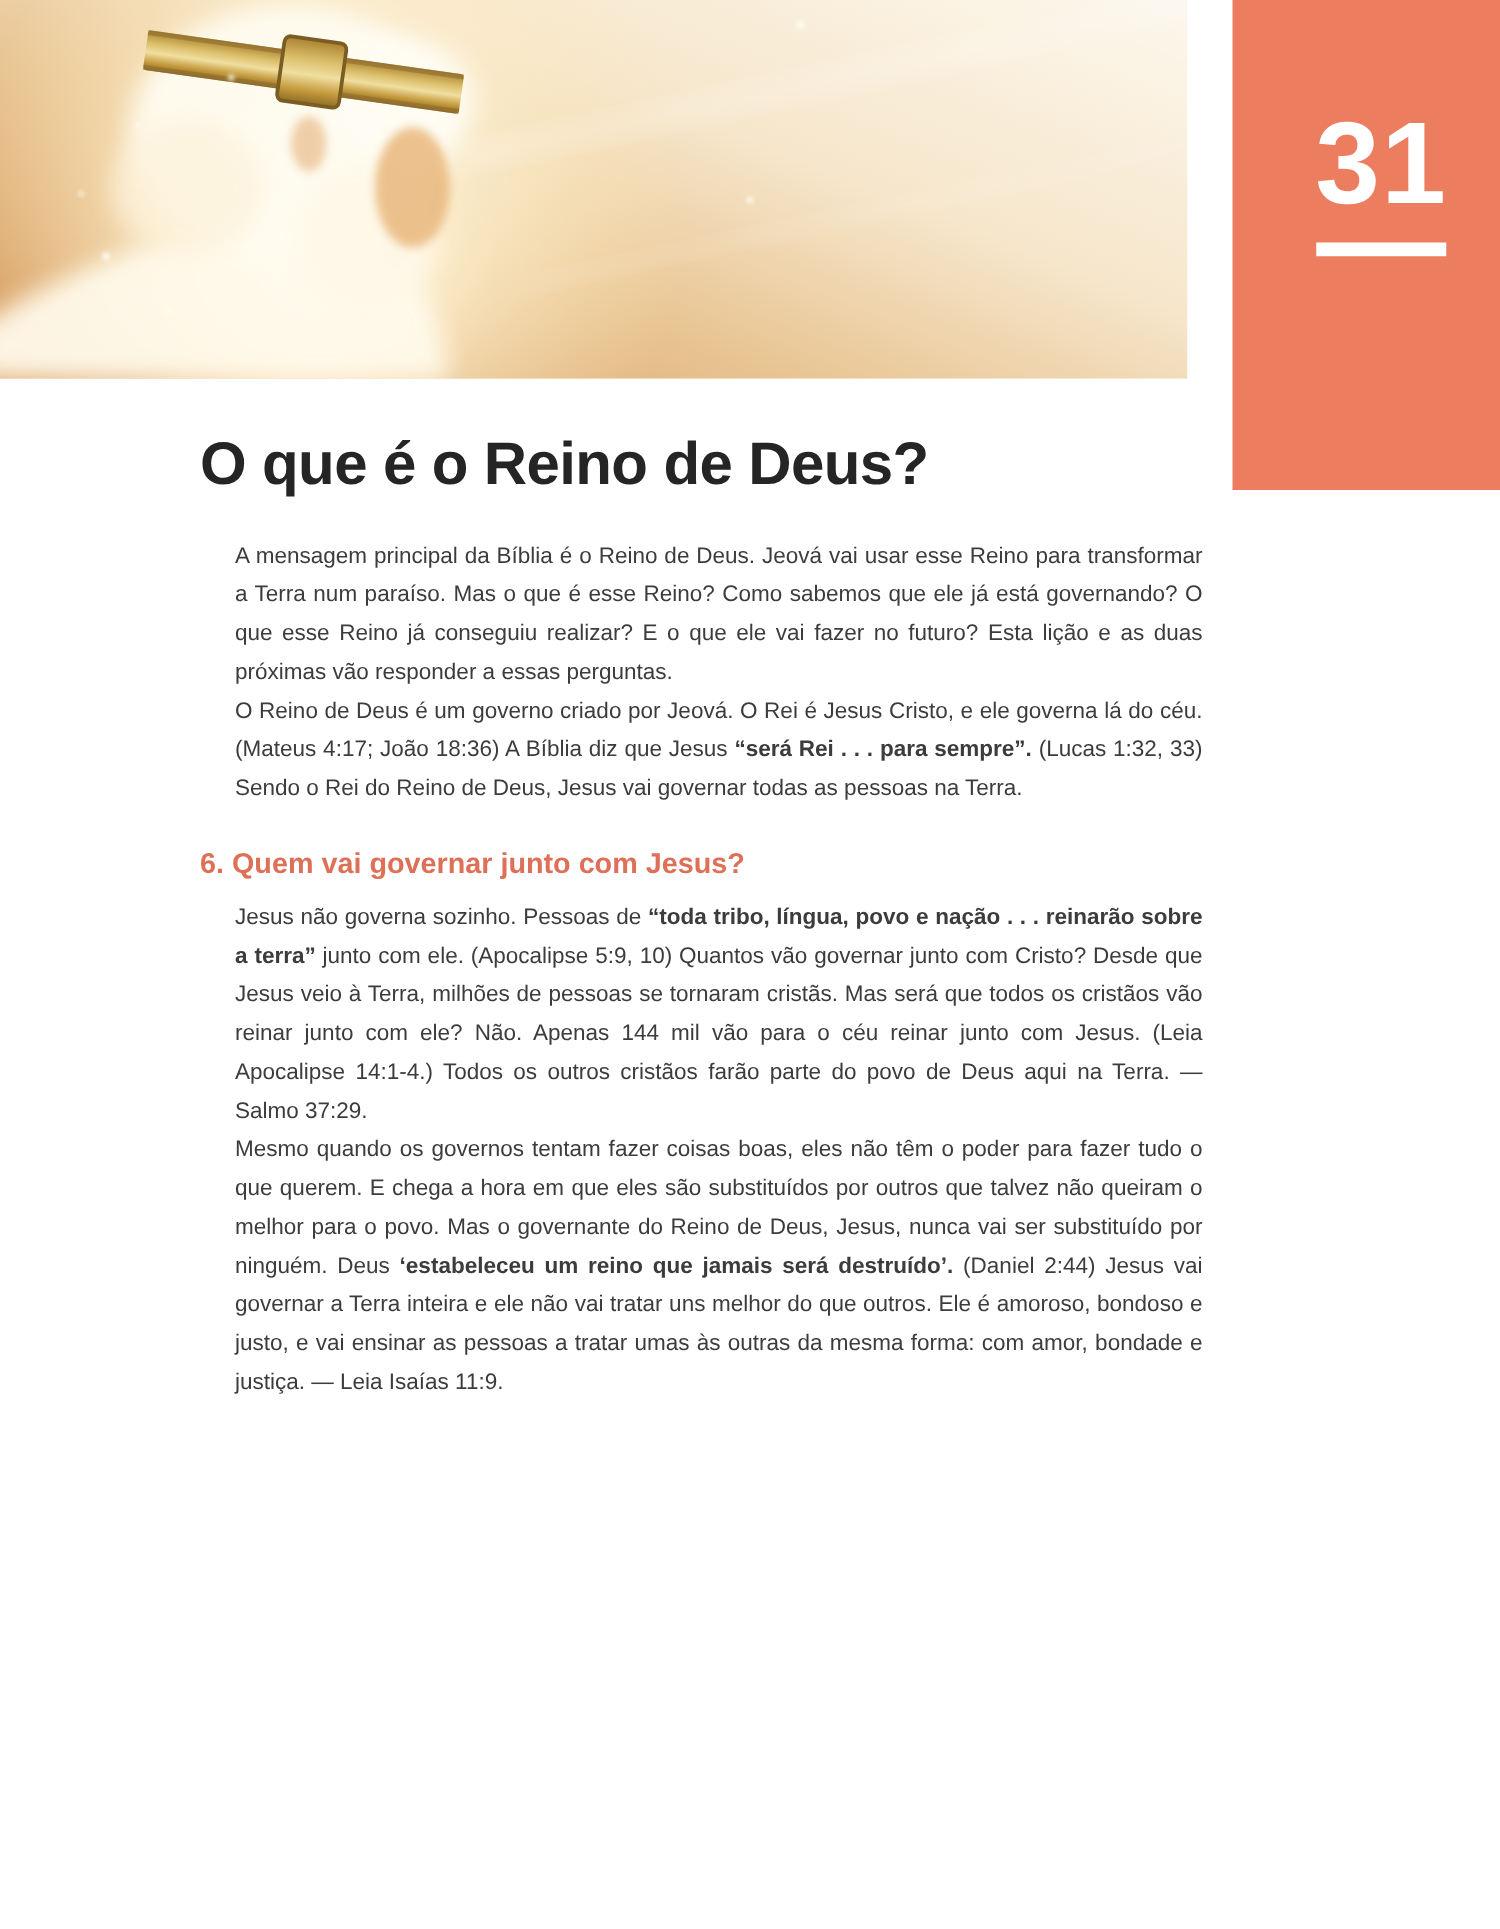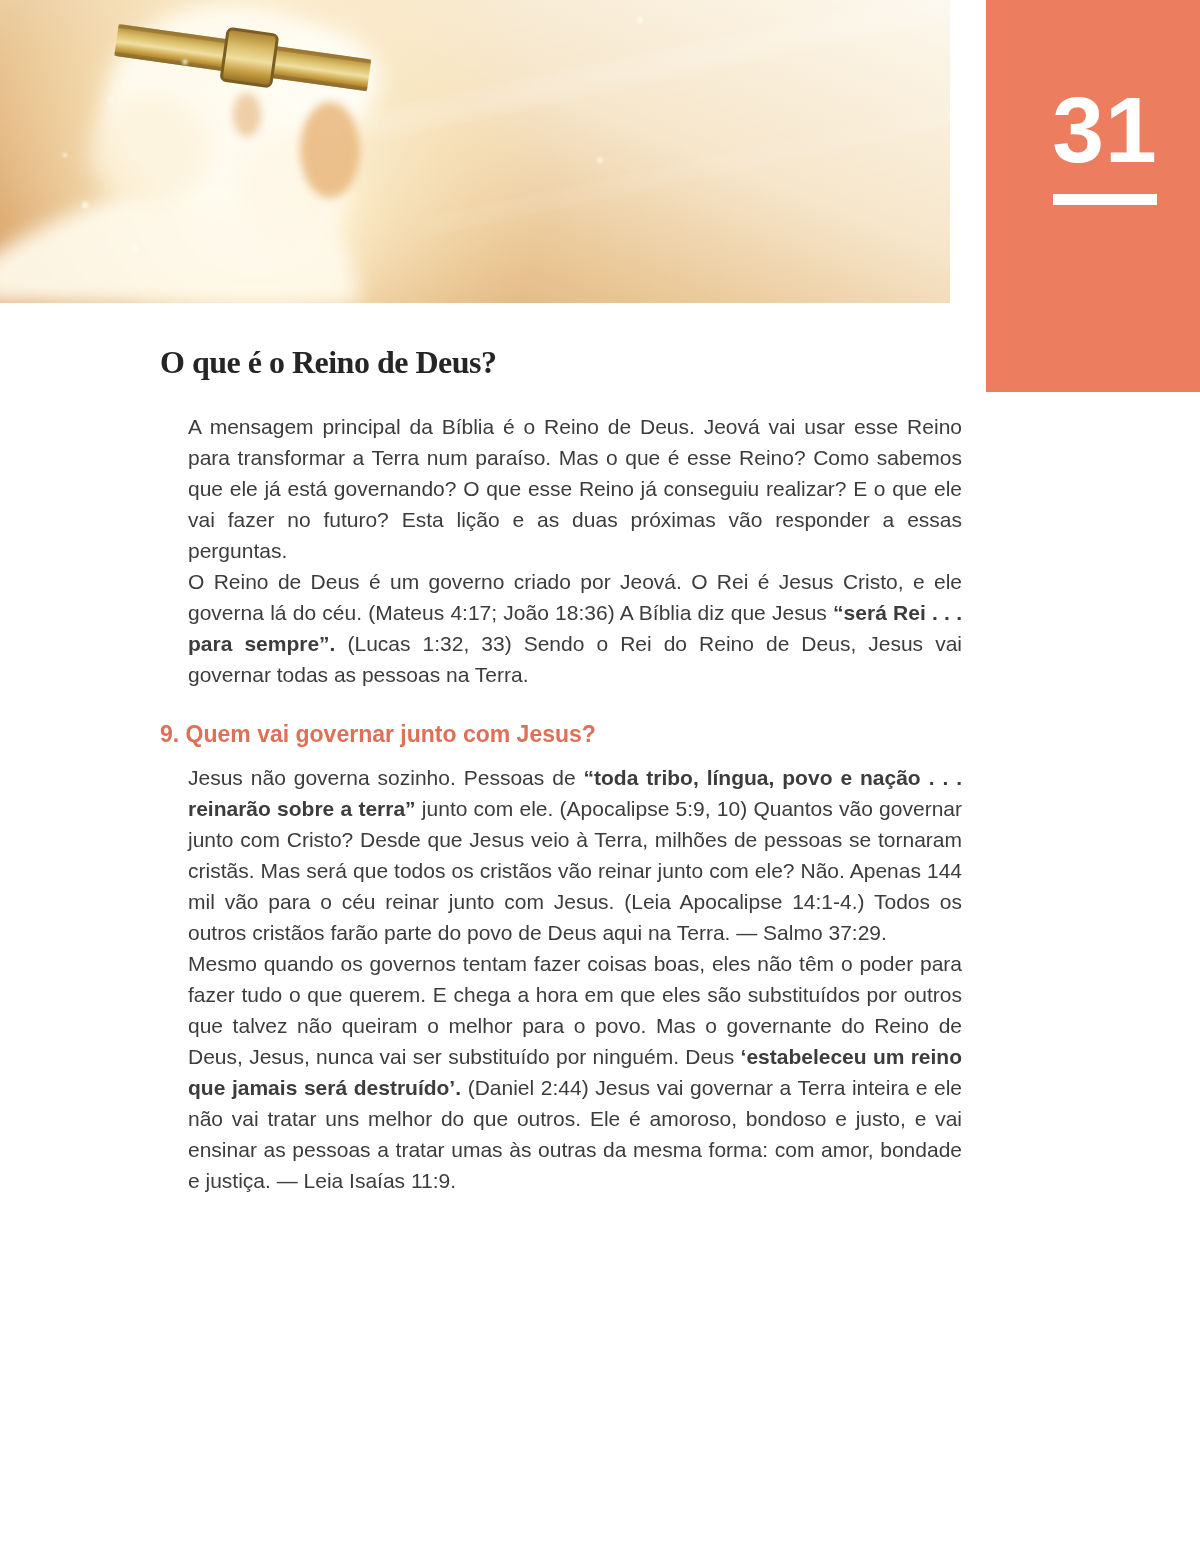--- a/index.html
+++ b/index.html
@@ -46,31 +46,30 @@
   }
   
   .content{
     position:absolute;
     left:160px;top:344px;
     width:802px;
     color:var(--body-text);
   }
   h1.page-title{
     margin:0 0 30px 0;
-    font-size:32px;
+    font-size:48px;
     line-height:1.15;
     font-weight:700;
     letter-spacing:-0.5px;
     color:var(--title-text);
-    font-family:Liberation Serif, serif;
   }
   p.body-par{
     margin:0 0 0 28px;
     width:774px;
-    font-size:21px;
+    font-size:18px;
     line-height:31px;
     text-align:justify;
     color:var(--body-text);
   }
   p.body-par b{font-weight:700;}
   h2.question{
     margin:30px 0 13px 0;
     font-size:23px;
     line-height:1.25;
     font-weight:700;
@@ -159,20 +158,20 @@
 <main class="content">
   <h1 class="page-title">O que é o Reino de Deus?</h1>
 
   <p class="body-par">A mensagem principal da Bíblia é o Reino de Deus. Jeová vai usar esse Reino para transformar a Terra num paraíso. Mas o que é esse Reino? Como sabemos que ele já está governando? O que esse Reino já conseguiu realizar? E o que ele vai fazer no futuro? Esta lição e as duas próximas vão responder a essas perguntas.</p>
 
   <section>
     <p class="body-par">O Reino de Deus é um governo criado por Jeová. O Rei é Jesus Cristo, e ele governa lá do céu. (Mateus 4:17; João 18:36) A Bíblia diz que Jesus <b>“será Rei . . . para sempre”.</b> (Lucas 1:32, 33) Sendo o Rei do Reino de Deus, Jesus vai governar todas as pessoas na Terra.</p>
   </section>
 
   <section>
-    <h2 class="question">9. Quem vai governar junto com Jesus?</h2>
+    <h2 class="question">6. Quem vai governar junto com Jesus?</h2>
     <p class="body-par">Jesus não governa sozinho. Pessoas de <b>“toda tribo, língua, povo e nação . . . reinarão sobre a terra”</b> junto com ele. (Apocalipse 5:9, 10) Quantos vão governar junto com Cristo? Desde que Jesus veio à Terra, milhões de pessoas se tornaram cristãs. Mas será que todos os cristãos vão reinar junto com ele? Não. Apenas 144 mil vão para o céu reinar junto com Jesus. (Leia Apocalipse 14:1-4.) Todos os outros cristãos farão parte do povo de Deus aqui na Terra. — Salmo 37:29.</p>
   </section>
 
   <section>
     <p class="body-par">Mesmo quando os governos tentam fazer coisas boas, eles não têm o poder para fazer tudo o que querem. E chega a hora em que eles são substituídos por outros que talvez não queiram o melhor para o povo. Mas o governante do Reino de Deus, Jesus, nunca vai ser substituído por ninguém. Deus <b>‘estabeleceu um reino que jamais será destruído’.</b> (Daniel 2:44) Jesus vai governar a Terra inteira e ele não vai tratar uns melhor do que outros. Ele é amoroso, bondoso e justo, e vai ensinar as pessoas a tratar umas às outras da mesma forma: com amor, bondade e justiça. — Leia Isaías 11:9.</p>
   </section>
 </main>
 
 </body></html>

